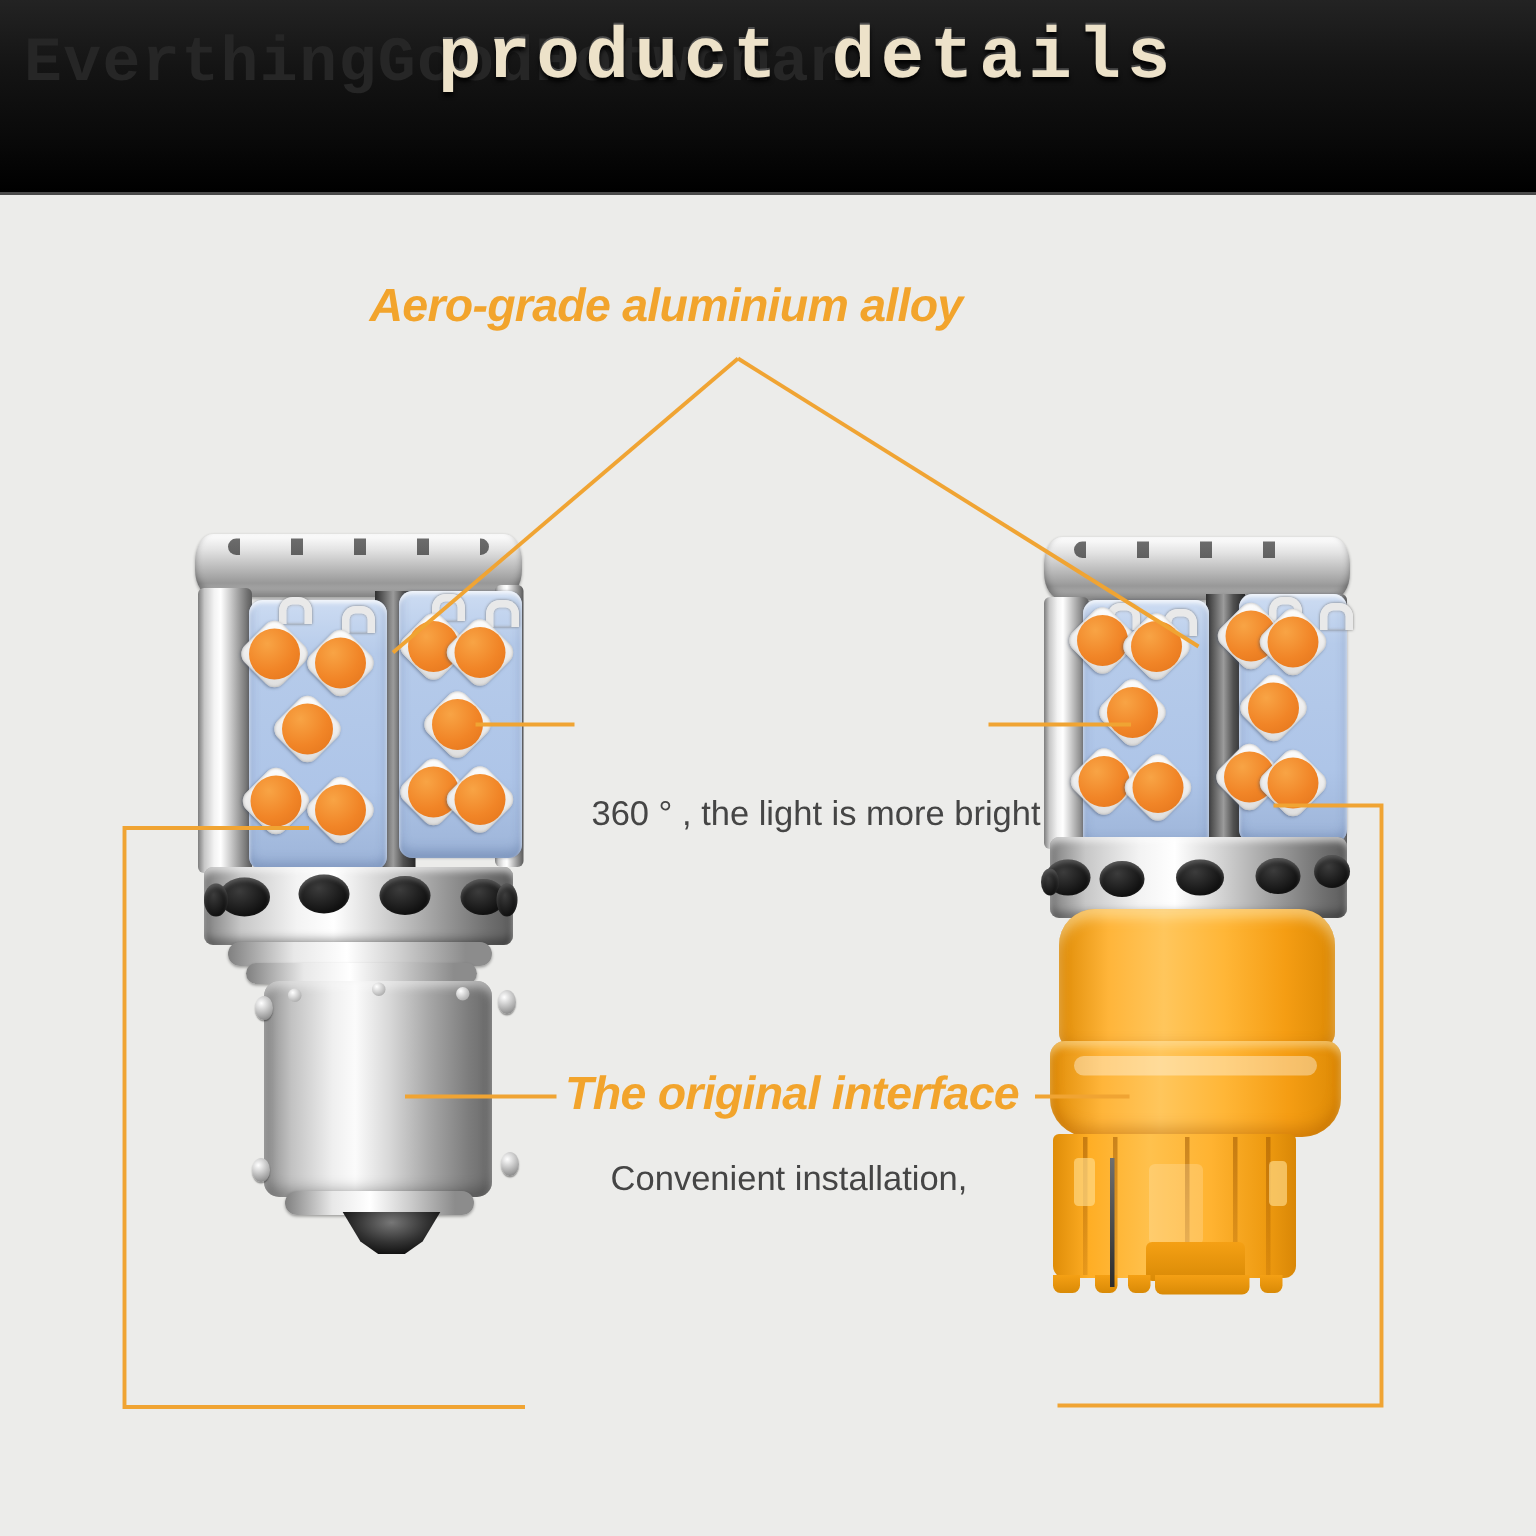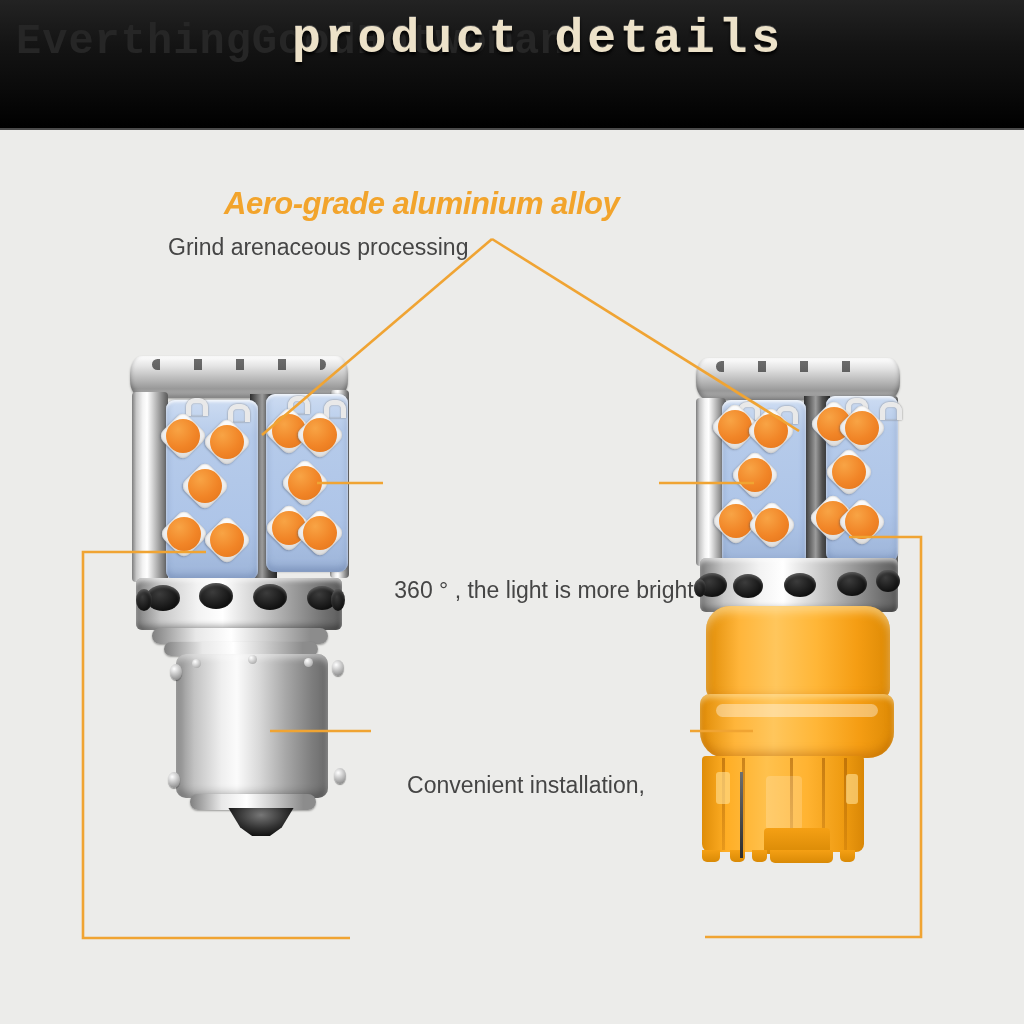--- a/index.html
+++ b/index.html
@@ -11,21 +11,21 @@
     background:linear-gradient(180deg,#232323 0%,#141414 35%,#0a0a0a 70%,#000 100%);
     border-bottom:2px solid #4a4a4a;font-family:Liberation Mono, monospace;}
   .watermark{position:absolute;left:16px;top:18px;font-size:42px;font-weight:bold;
     color:#262626;letter-spacing:1px;white-space:nowrap;}
   .title{position:absolute;left:292px;top:12px;font-size:48px;font-weight:bold;
     letter-spacing:4px;color:#EDE2C9;white-space:nowrap;
     text-shadow:0 3px 3px rgba(0,0,0,.9),0 -1px 0 rgba(255,255,255,.22);}
 
   
   .h-orange{position:absolute;font-weight:bold;font-style:italic;color:#F2A42C;
-    z-index:7;font-size:31px;letter-spacing:-0.5px;white-space:nowrap;}
+    text-align:center;z-index:7;font-size:31px;letter-spacing:-0.5px;white-space:nowrap;}
   .t-gray{position:absolute;color:#454545;z-index:7;font-size:23px;white-space:nowrap;}
   .t-center{text-align:center;}
 
   
   .lines{position:absolute;left:0;top:0;z-index:6;}
 
   
   .bulb{position:absolute;z-index:2;}
   .part{position:absolute;}
   .chrome-v{background:linear-gradient(90deg,#7d7d7d 0%,#c7c7c7 12%,#f3f3f3 30%,#fff 42%,#d2d2d2 58%,#a0a0a0 75%,#6f6f6f 92%,#5c5c5c 100%);}
@@ -90,24 +90,24 @@
       <path d="M849 537 H921 V937 H705"></path>
     </g>
   </svg>
 
   <div class="header">
     <div class="watermark">EverthingGoodHotwoman</div>
     <div class="title">product details</div>
   </div>
 
   <div class="h-orange" style="left:224px;top:186px;width:440px;">Aero-grade aluminium alloy</div>
-  <div class="t-gray" style="left:168px;top:234px;">Grind arenaceous processing</div>
-
-  <div class="t-gray t-center" style="left:334px;top:529px;width:420px;margin-top:48px;">360 ° , the light is more bright</div>
-
+
+  <div class="t-gray t-center" style="left:334px;top:529px;width:420px;">360 ° , the light is more bright</div>
+
+  <div class="h-orange" style="left:318px;top:711px;width:420px;">The original interface</div>
   <div class="t-gray t-center" style="left:326px;top:770px;width:400px;line-height:30px;">Convenient installation,</div>
 
 
   <div class="bulb" style="left:126px;top:350px;width:226px;height:486px;">
     <div class="part cap" style="left:4px;top:6px;width:218px;height:42px;"></div>
     <div class="part cap-slots" style="left:26px;top:9px;width:174px;height:11px;"></div>
     <div class="part chrome-v" style="left:6px;top:42px;width:36px;height:540px;height:190px;border-radius:4px;"></div>
     <div class="part chrome-v" style="left:204px;top:40px;width:19px;height:188px;border-radius:4px;"></div>
     <div class="part divider" style="left:124px;top:44px;width:27px;height:188px;"></div>
     <div class="part panel" style="left:40px;top:50px;width:92px;height:180px;"></div>

